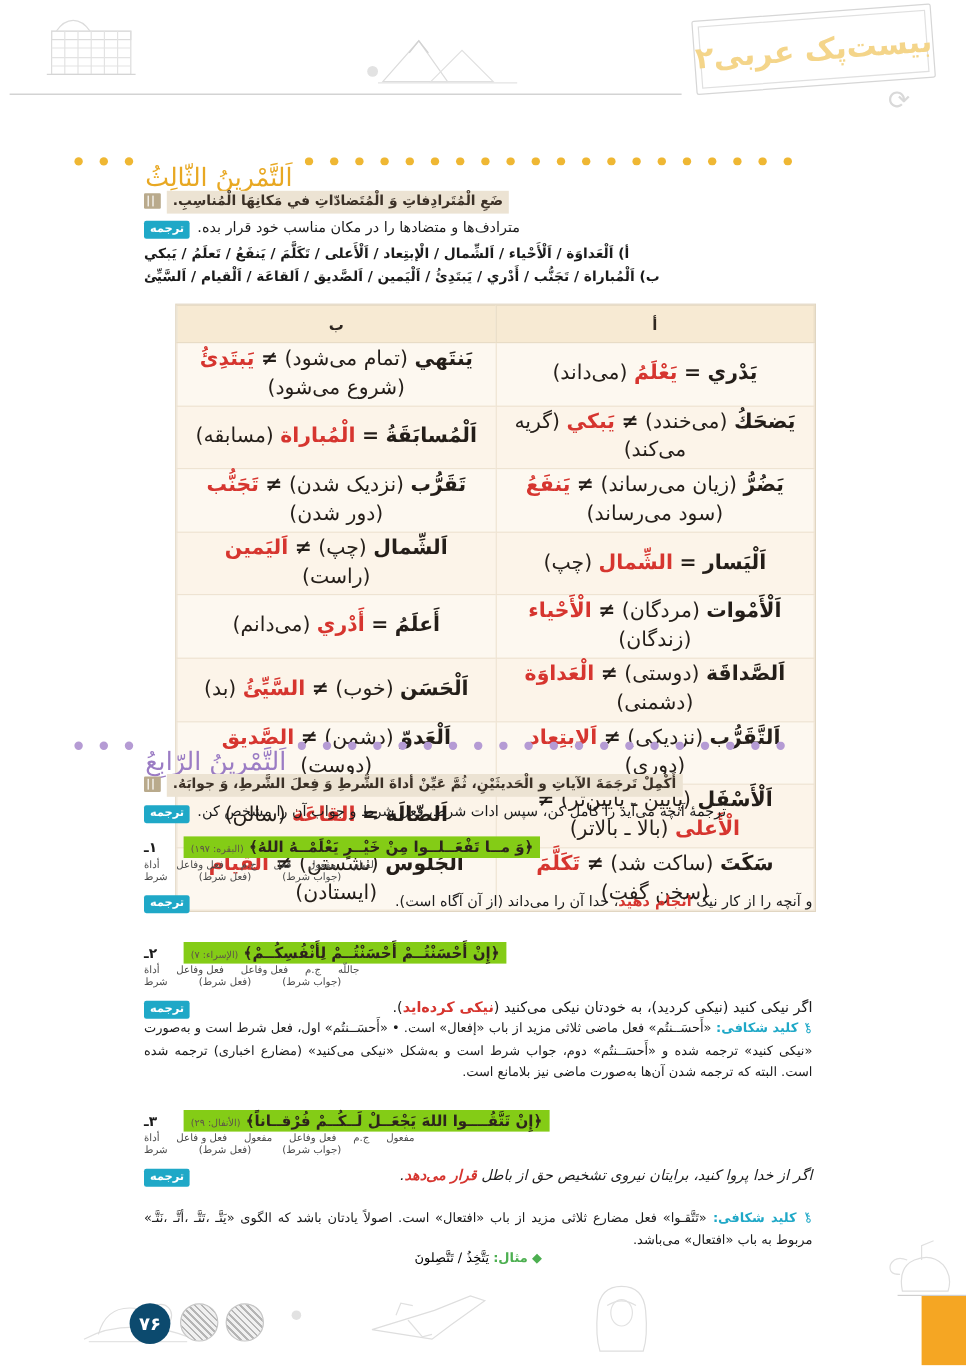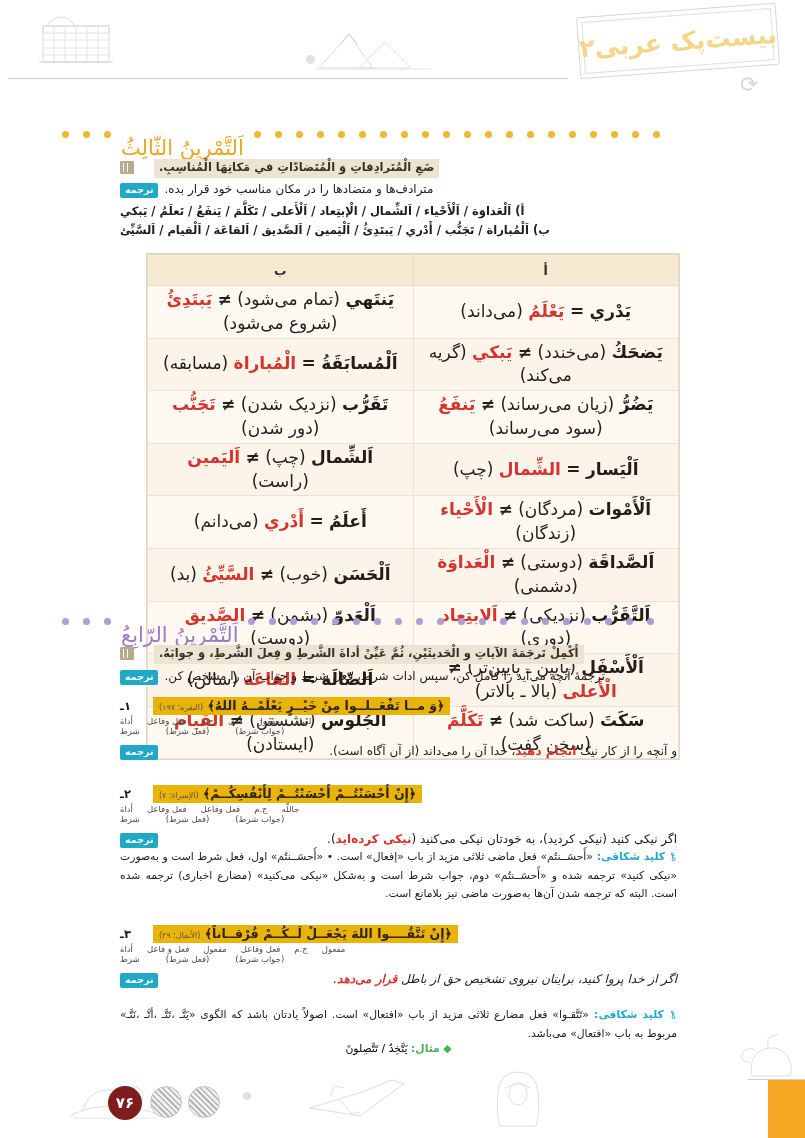--- a/index.html
+++ b/index.html
@@ -127,21 +127,21 @@
   .gold .st-dots span, .gold .st-dots-left span { background: #efb733; }
   .purple .st-label { color: #9b7cc4; }
   .purple .st-dots span, .purple .st-dots-left span { background: #b59bd4; }
 
   
   .instr-row {
     position: absolute;
     display: flex;
     flex-direction: row-reverse;
     align-items: flex-start;
-    gap: 20px;
+    gap: 5px;
     right: 130px;
     left: 120px;
     justify-content: flex-start;
   }
   .num-badge {
     display: inline-block;
     width: 14px; height: 13px;
     background: #b9aa8c;
     border-radius: 1px;
     position: relative;
@@ -259,21 +259,21 @@
     gap: 22px;
     direction: rtl;
   }
   .ayah-num {
     font-size: 11.5px;
     color: #1b1b1b;
     font-weight: bold;
     flex: 0 0 auto;
   }
   .ayah-text {
-    background: #eab308;
+    background: #84cc16;
     color: #2d241c;
     font-size: 12.5px;
     font-weight: bold;
     padding: 1px 6px 2px;
     letter-spacing: 0.5px;
     white-space: nowrap;
   }
   .ayah-ref {
     font-size: 8px;
     color: #5d5348;
@@ -336,21 +336,21 @@
   .example-chip { color: #4caf50; font-weight: bold; }
 
   
   .bottom-band { position: absolute; bottom: 0; left: 0; right: 0; height: 92px; }
   .page-num-circle {
     position: absolute;
     bottom: 18px;
     left: 108px;
     width: 34px; height: 34px;
     border-radius: 50%;
-    background: #7f1d1d;
+    background: #0c4a6e;
     color: #fff;
     display: flex;
     align-items: center;
     justify-content: center;
     font-size: 15px;
     font-weight: bold;
   }
   .hatch-circle {
     position: absolute;
     bottom: 20px;

